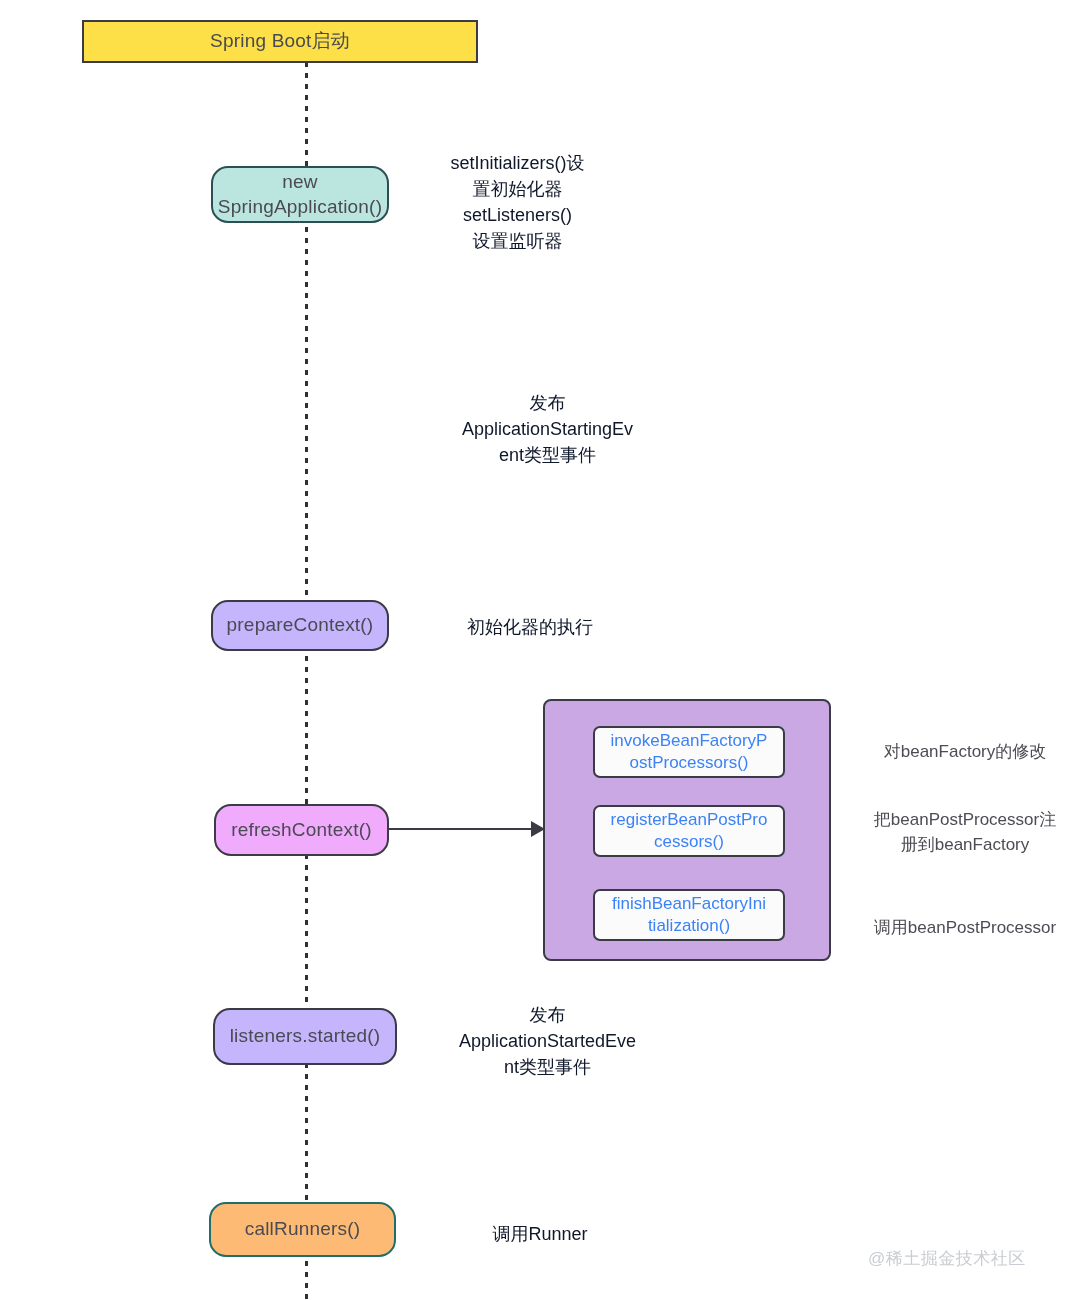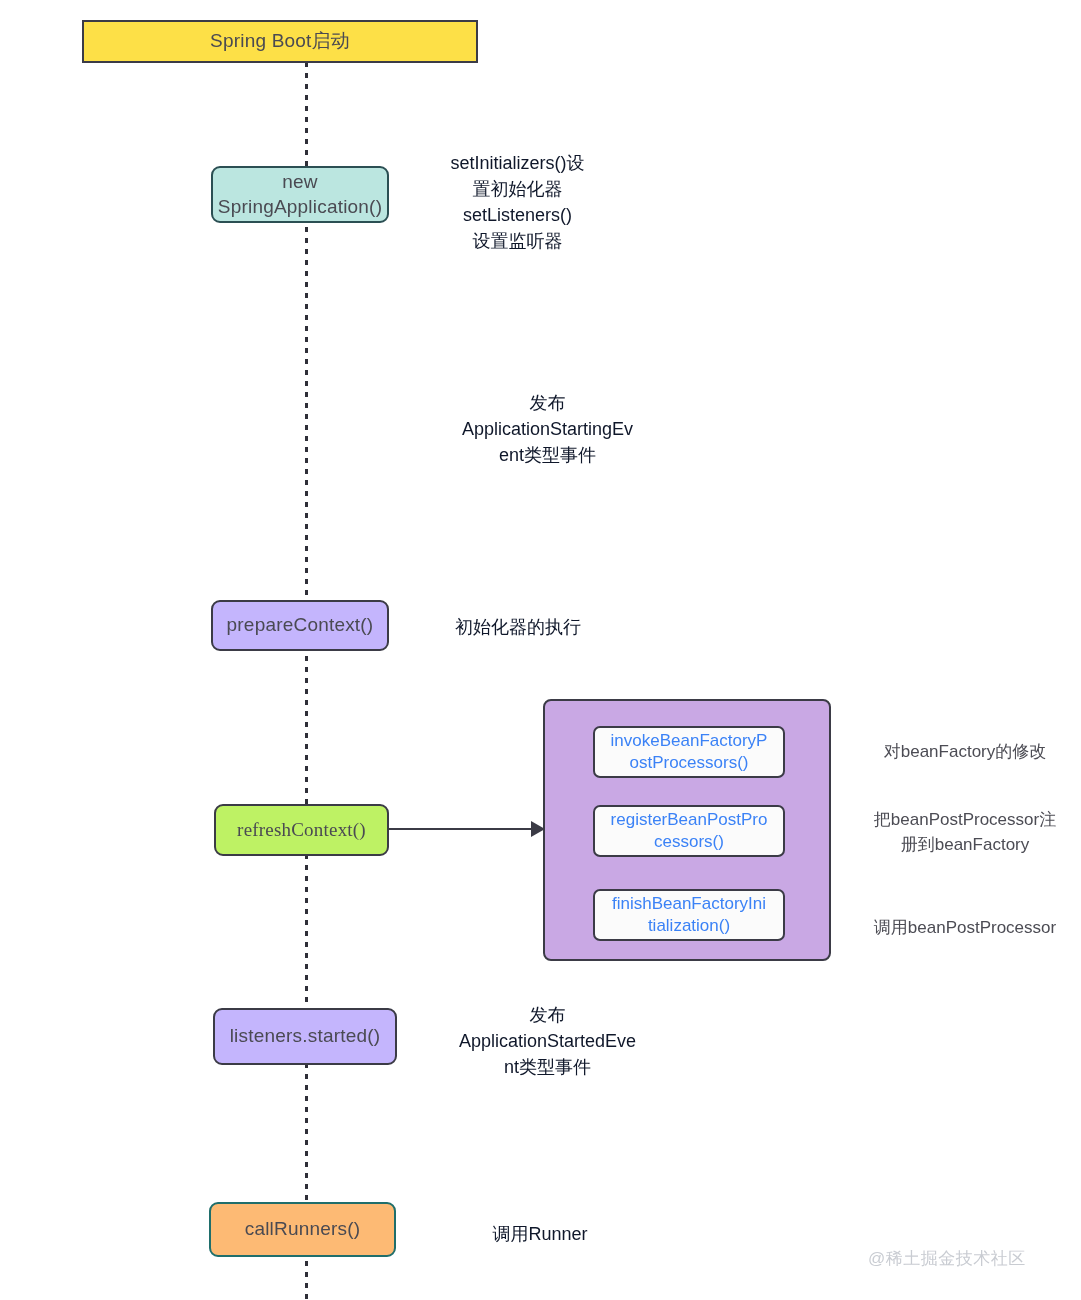--- a/index.html
+++ b/index.html
@@ -48,37 +48,37 @@
 
   .node.top-banner {
     left: 82px;
     top: 20px;
     width: 396px;
     height: 43px;
     background: #fde047;
     border-radius: 0;
   }
 
-  .node.rounded { border-radius: 9px; }
+  .node.rounded { border-radius: 17px; }
 
   .n-newapp {
     left: 211px; top: 166px; width: 178px; height: 57px;
     background: #bbe6e0; border-color: #2b4f53;
   }
   .n-starting {
     left: 210px; top: 396px; width: 184px; height: 57px;
     background: #ee8e8a; border-color: #3b3b46;
   }
   .n-prepare {
     left: 211px; top: 600px; width: 178px; height: 51px;
     background: #c4b5fd; border-color: #3b3b46;
   }
   .n-refresh {
     left: 214px; top: 804px; width: 175px; height: 52px;
-    background: #bef264; border-color: #3b3b46; font-family: Liberation Serif, serif;
+    background: #f0abfc; border-color: #3b3b46;
   }
   .n-started {
     left: 213px; top: 1008px; width: 184px; height: 57px;
     background: #c4b5fd; border-color: #3b3b46;
   }
   .n-callrunners {
     left: 209px; top: 1202px; width: 187px; height: 55px;
     background: #fdba74; border-color: #1f6e6b;
   }
 
@@ -142,21 +142,21 @@
   .annot {
     position: absolute;
     text-align: center;
     color: #0f172a;
     font-size: 18px;
     line-height: 1.45;
     z-index: 2;
   }
   .a-newapp   { left: 425px; top: 150px; width: 185px; }
   .a-starting { left: 440px; top: 390px; width: 215px; }
-  .a-prepare  { left: 428px; top: 614px; width: 180px; }
+  .a-prepare  { left: 440px; top: 614px; width: 180px; }
   .a-started  { left: 440px; top: 1002px; width: 215px; }
   .a-runner   { left: 440px; top: 1221px; width: 200px; }
 
   .a-right {
     position: absolute;
     text-align: center;
     color: #4c4c54;
     font-size: 17px;
     line-height: 1.45;
     z-index: 2;

